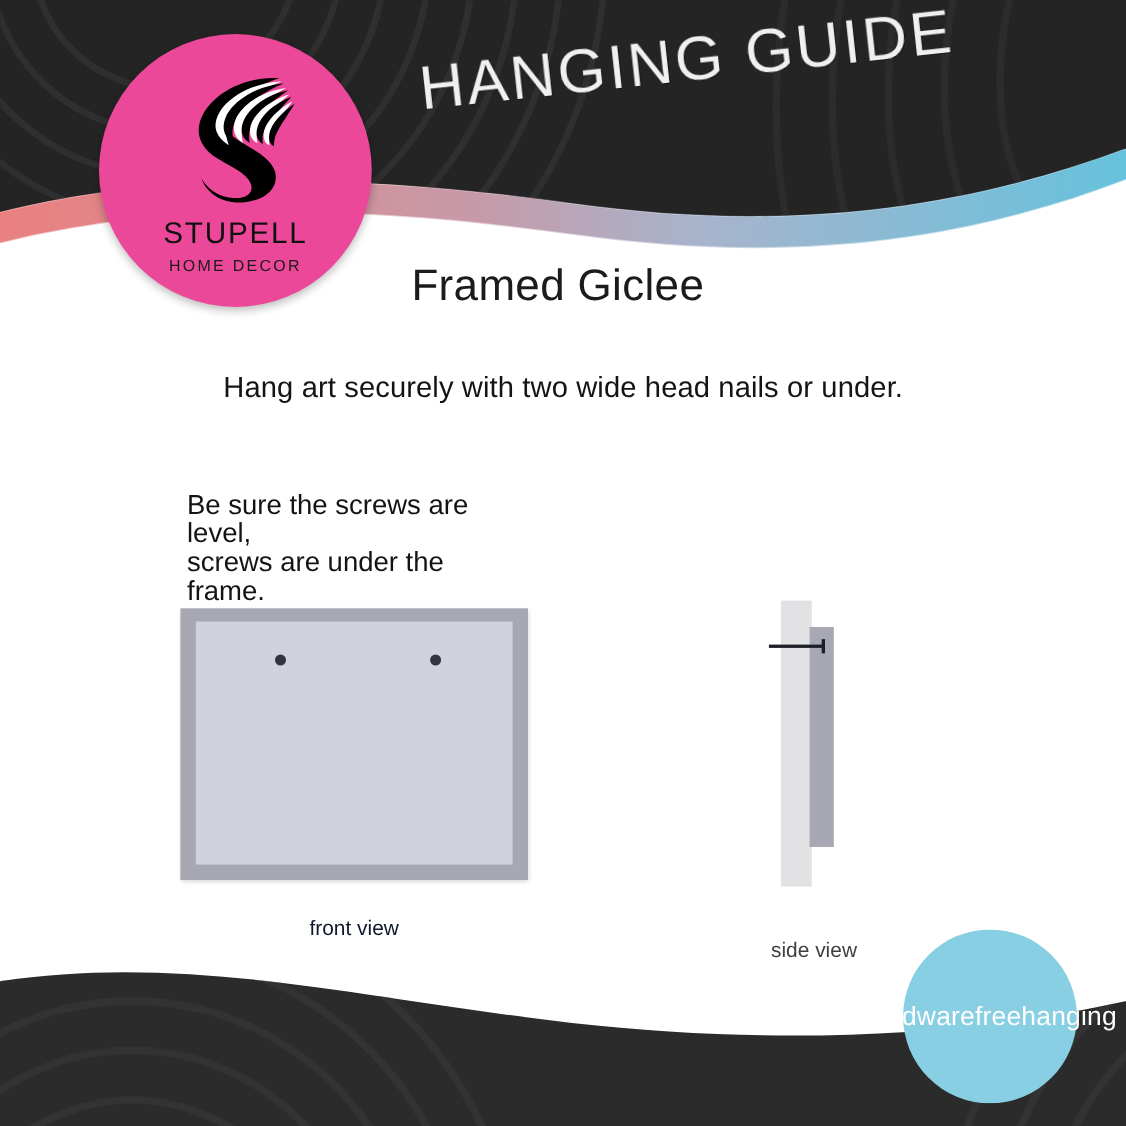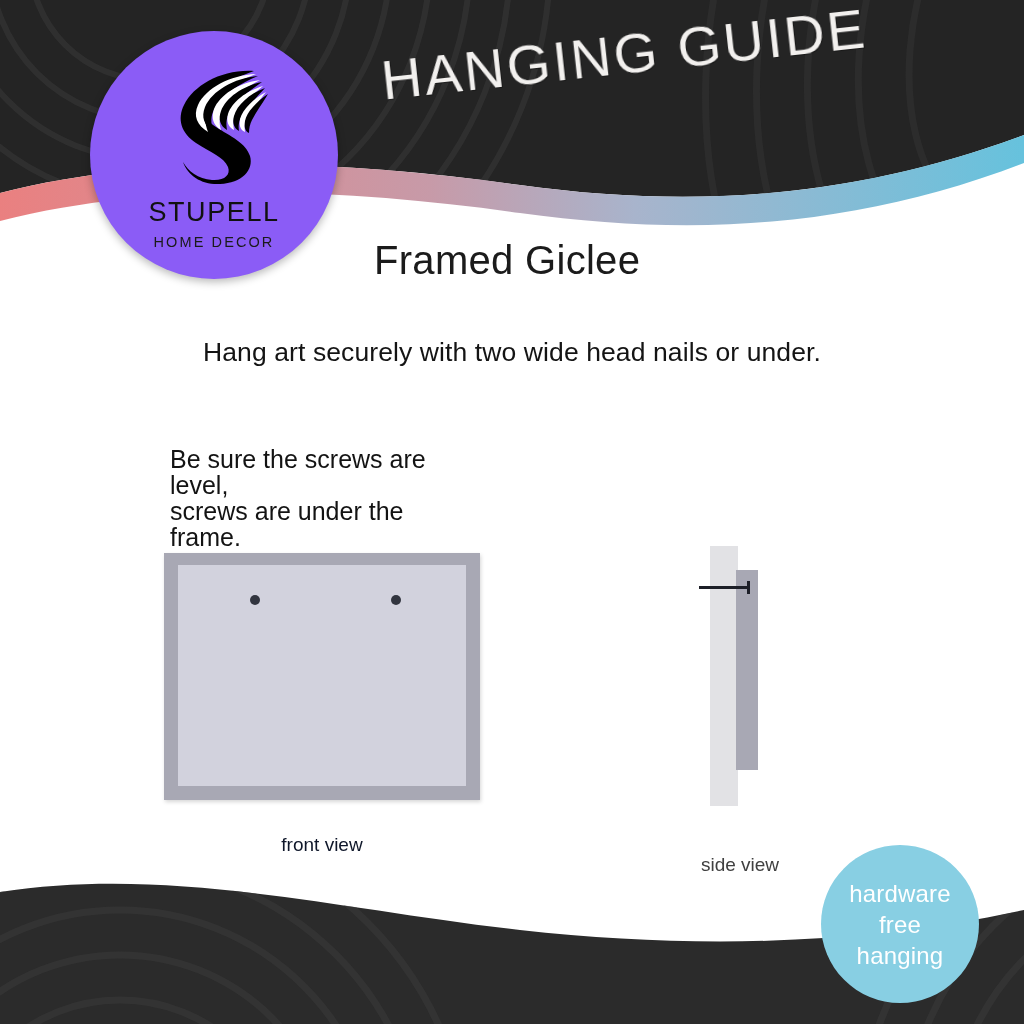--- a/index.html
+++ b/index.html
@@ -35,21 +35,21 @@
   }
 
   
   .logo-badge {
     position: absolute;
     left: 90px;
     top: 31px;
     width: 248px;
     height: 248px;
     border-radius: 50%;
-    background: #8b5cf6;
+    background: #ec4899;
     box-shadow: 0 3px 9px rgba(0,0,0,0.28);
     z-index: 20;
   }
   .logo-mark {
     position: absolute;
     left: 50%;
     top: 30px;
     transform: translateX(-50%);
     width: 128px;
     height: 124px;
@@ -241,21 +241,21 @@
   .badge {
     position: absolute;
     left: 821px;
     top: 845px;
     width: 158px;
     height: 158px;
     border-radius: 50%;
     background: #88cfe3;
     z-index: 30;
     display: flex;
-    flex-direction: column;
+    flex-direction: row;
     align-items: center;
     justify-content: center;
   }
   .badge span {
     display: block;
     text-align: center;
     color: #ffffff;
     font-family: "Liberation Sans", sans-serif;
     font-size: 24px;
     line-height: 31px;

